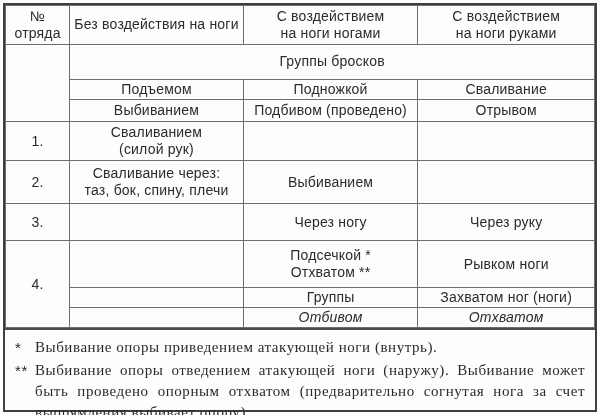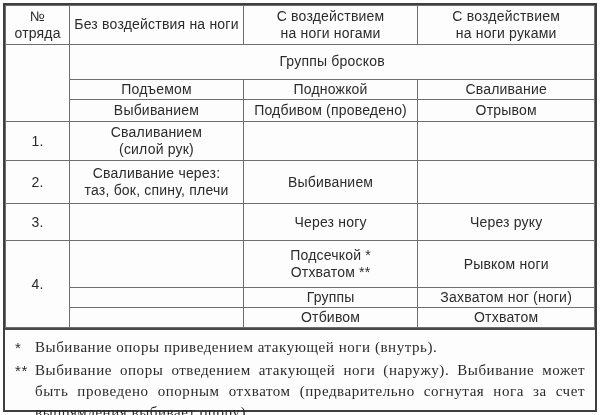--- a/index.html
+++ b/index.html
@@ -54,21 +54,21 @@
   }
   tr.r-head   { height: 39px; }
   tr.r-groups { height: 35px; }
   tr.r-sub1   { height: 20px; padding-left: 29px; }
   tr.r-sub2   { height: 22px; margin-left: 32px; }
   tr.r-1      { height: 39px; }
   tr.r-2      { height: 43px; }
   tr.r-3      { height: 37px; }
   tr.r-4a     { height: 47px; }
   tr.r-4b     { height: 20px; }
-  tr.r-4c     { height: 18px; }
+  tr.r-4c     { height: 18px; font-style: italic; }
   .footnotes {
     flex: 1 1 auto;
     border-top: 2px solid #4a4a4a;
     padding: 7px 10px 0 10px;
     font-size: 15px;
     letter-spacing: 0.55px;
     line-height: 1.42;
   }
   .note {
     display: flex;

